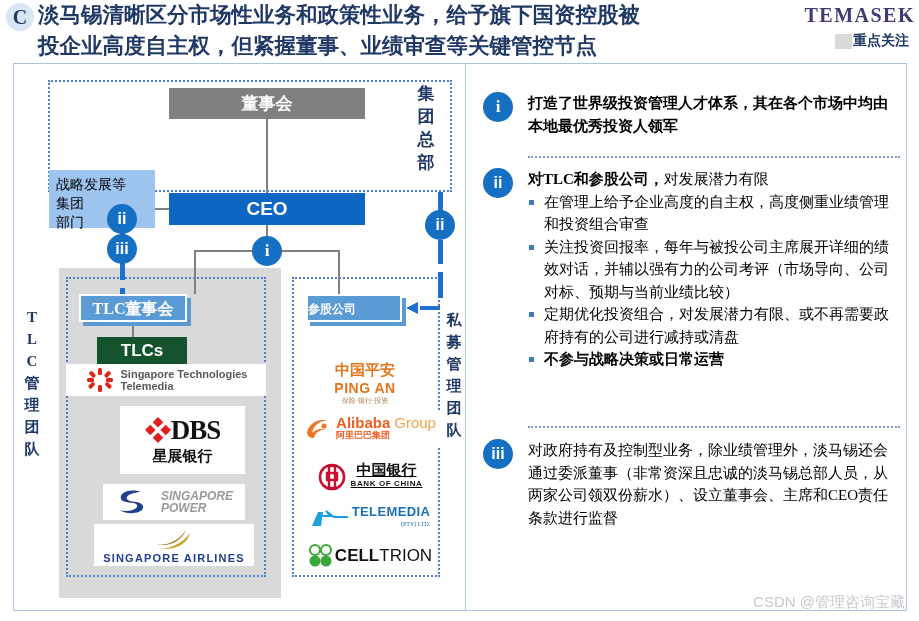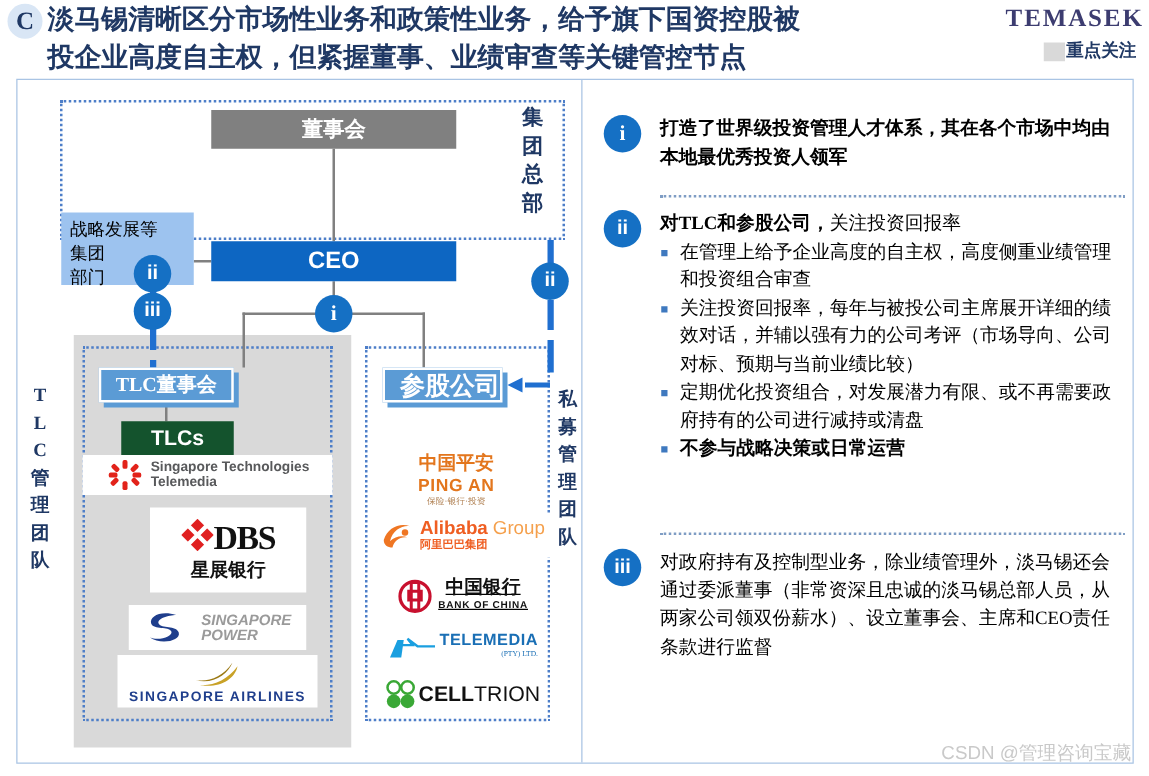--- a/index.html
+++ b/index.html
@@ -214,22 +214,22 @@
   .assoc-box {
     position: absolute;
     left: 292px; top: 230px;
     width: 96px; height: 28px;
     background: #5b9bd5;
     border: 2px solid #ffffff;
     box-shadow: 4px 4px 0 0 #5b9bd5;
     color: #ffffff;
     font-family: "Liberation Serif", serif;
     font-weight: bold;
-    font-size: 20px;
-    text-align: right;
+    font-size: 12px;
+    text-align: left;
     line-height: 26px;
     box-sizing: border-box;
   }
 
   .vlabel {
     position: absolute;
     color: #1f3864;
     font-family: "Liberation Serif", serif;
     font-weight: bold;
     font-size: 15px;
@@ -451,21 +451,21 @@
           <rect x="5" y="15" width="4" height="7" rx="1.5" transform="rotate(45 7 18)"></rect>
         </g>
       </svg>
       <div style="margin-left:6px; line-height:12px;">
         <div class="logo-txt" style="font-size:11px; color:#58595b;">Singapore Technologies</div>
         <div class="logo-txt" style="font-size:11px; color:#58595b;">Telemedia</div>
       </div>
     </div>
 
     <div class="logo-tile" style="left:106px; top:342px; width:125px; height:68px; flex-direction:column;">
-      <div style="display:flex; align-items:flex-start; justify-content:center;">
+      <div style="display:flex; align-items:center; justify-content:center;">
         <svg width="26" height="26" viewBox="0 0 26 26">
           <polygon points="13,0 26,13 13,26 0,13" fill="#e02020"></polygon>
           <path d="M6 6 L20 20 M20 6 L6 20" stroke="#ffffff" stroke-width="3.5"></path>
         </svg>
         <span class="logo-txt" style="font-size:27px; color:#111; font-family:'Liberation Serif',serif; letter-spacing:-1px;">DBS</span>
       </div>
       <div style="font-family:'Liberation Serif',serif; font-weight:bold; font-size:15px; color:#111; margin-top:1px;">星展银行</div>
     </div>
 
     <div class="logo-tile" style="left:89px; top:420px; width:142px; height:36px;">
@@ -547,21 +547,21 @@
     <div class="rp-item" style="top:28px;">
       <div class="rp-marker roman-i">i</div>
       <div class="rp-text" style="font-weight:bold;">打造了世界级投资管理人才体系，其在各个市场中均由本地最优秀投资人领军</div>
     </div>
     <div class="rp-sep" style="top:92px;"></div>
 
     <div class="rp-item" style="top:104px;">
       <div class="rp-marker">ii</div>
       <div class="rp-text">
         <div>
-          <b>对TLC和参股公司，</b><span>关注投资回报率</span>
+          <b>对TLC和参股公司，</b><span>对发展潜力有限</span>
         </div>
         <ul class="rp-bullets">
           <li>在管理上给予企业高度的自主权，高度侧重业绩管理和投资组合审查</li>
           <li>关注投资回报率，每年与被投公司主席展开详细的绩效对话，并辅以强有力的公司考评（市场导向、公司对标、预期与当前业绩比较）</li>
           <li>定期优化投资组合，对发展潜力有限、或不再需要政府持有的公司进行减持或清盘</li>
           <li style="font-weight:bold;">不参与战略决策或日常运营</li>
         </ul>
       </div>
     </div>
     <div class="rp-sep" style="top:362px;"></div>

